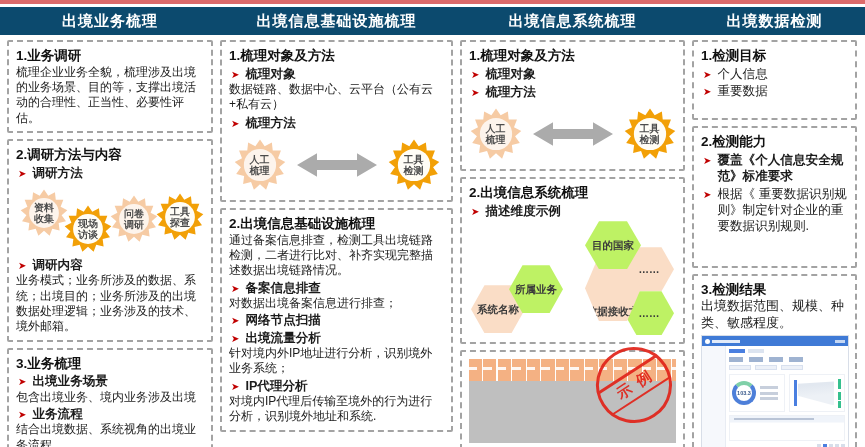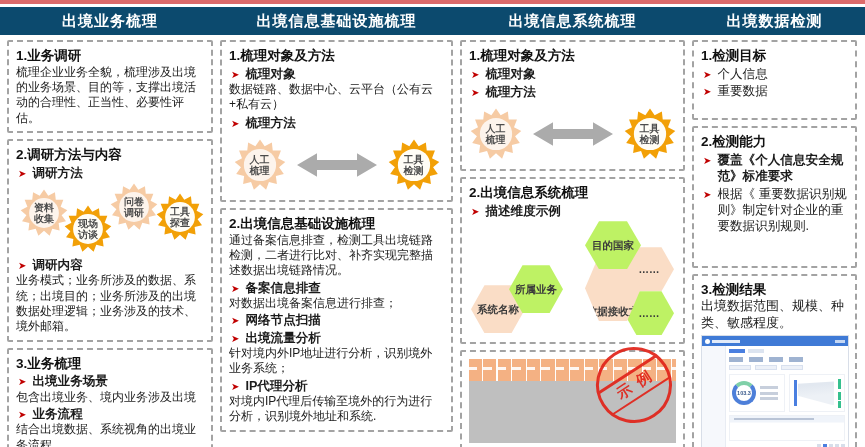--- a/index.html
+++ b/index.html
@@ -15,21 +15,21 @@
   .p { font-size:12px; color:#1c1c1c; line-height:1.28; }
   .bul { display:flex; align-items:flex-start; font-size:12.6px; color:#1c1c1c; line-height:1.3; margin-top:1px; }
   .bul .ar { color:#C00000; font-size:10px; margin:2px 6px 0 2px; flex:0 0 auto; }
   .bul.bold .lbl { font-weight:bold; }
   
   .gear { position:relative; display:inline-block; }
   .gear-label { position:absolute; inset:0; display:flex; align-items:center; justify-content:center;
     text-align:center; font-size:10px; font-weight:bold; color:#4c4c4c; line-height:1.12; padding:0 12px; }
   .gearrow1 { position:relative; height:72px; margin:2px 0 2px 0; }
   .gearrow1 .gear { position:absolute; width:48px; height:48px; }
-  .g1{left:4px;top:6px;} .g2{left:48px;top:22px;} .g3{left:94px;top:0px;} .g4{left:140px;top:10px;}
+  .g1{left:4px;top:6px;} .g2{left:48px;top:22px;} .g3{left:94px;top:12px;} .g4{left:140px;top:10px;}
   .methodrow { display:flex; align-items:center; justify-content:center; gap:8px; margin:8px 0 4px 0; }
   .methodrow .gear { width:52px; height:52px; }
   .dblarrow { width:86px; height:30px; }
   
   .hexwrap { position:relative; height:112px; margin-top:6px; }
   .hex { position:absolute; clip-path:polygon(25% 0,75% 0,100% 50%,75% 100%,25% 100%,0 50%);
     display:flex; align-items:center; justify-content:center; text-align:center;
     font-size:10.5px; font-weight:bold; color:#3a3a3a; line-height:1.15; }
   .hex.light { background:#FADDC6; }
   .hex.orange { background:#bef264; }

